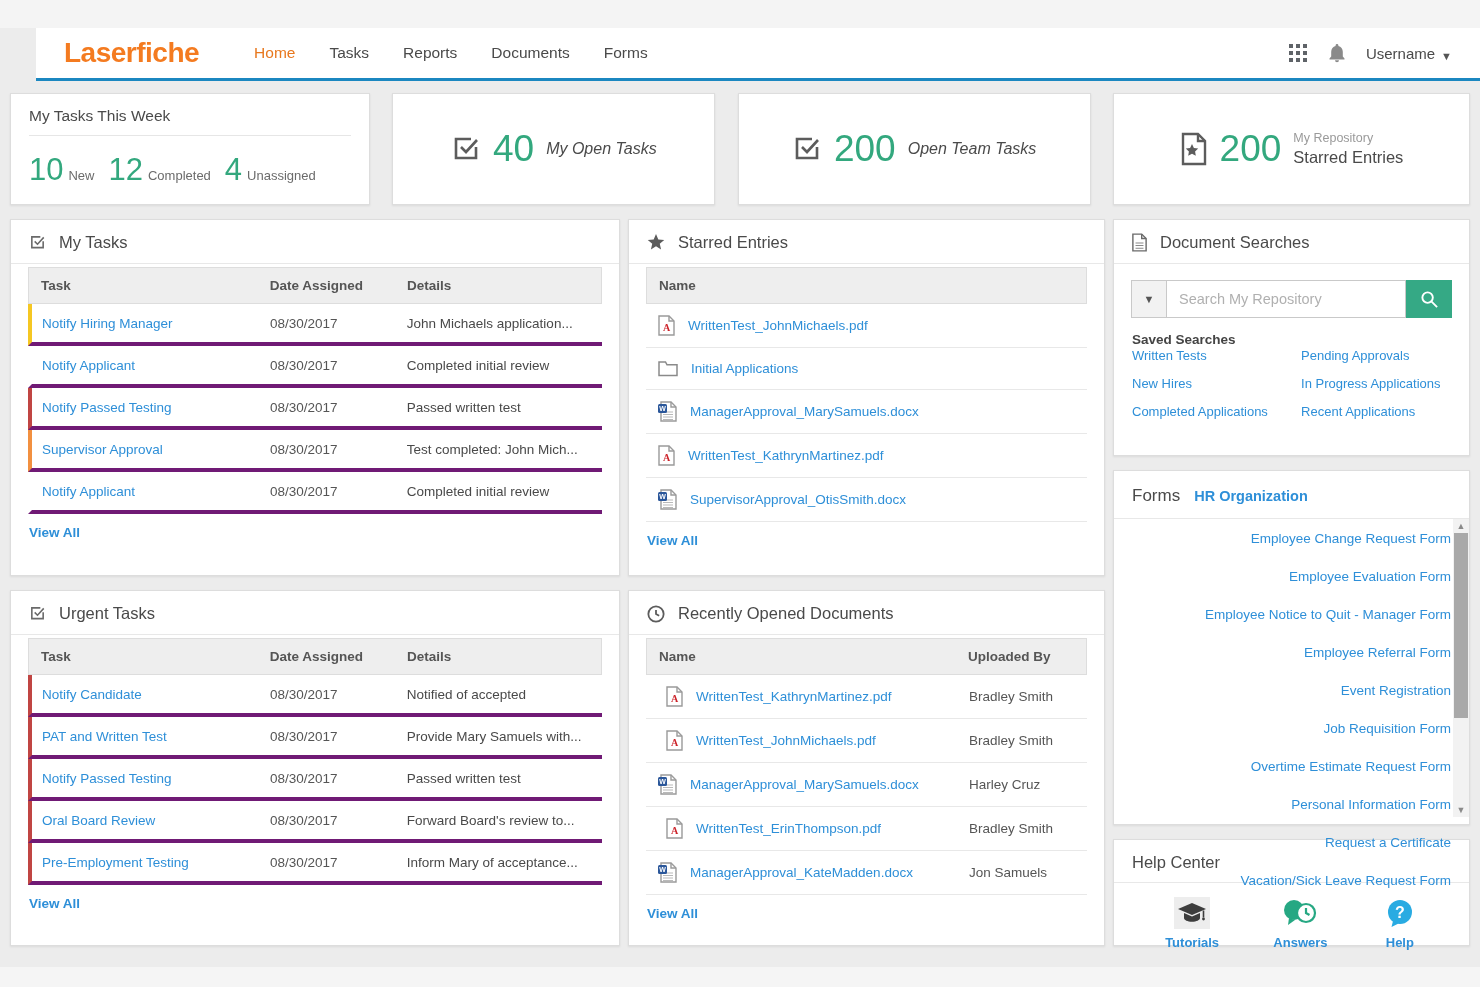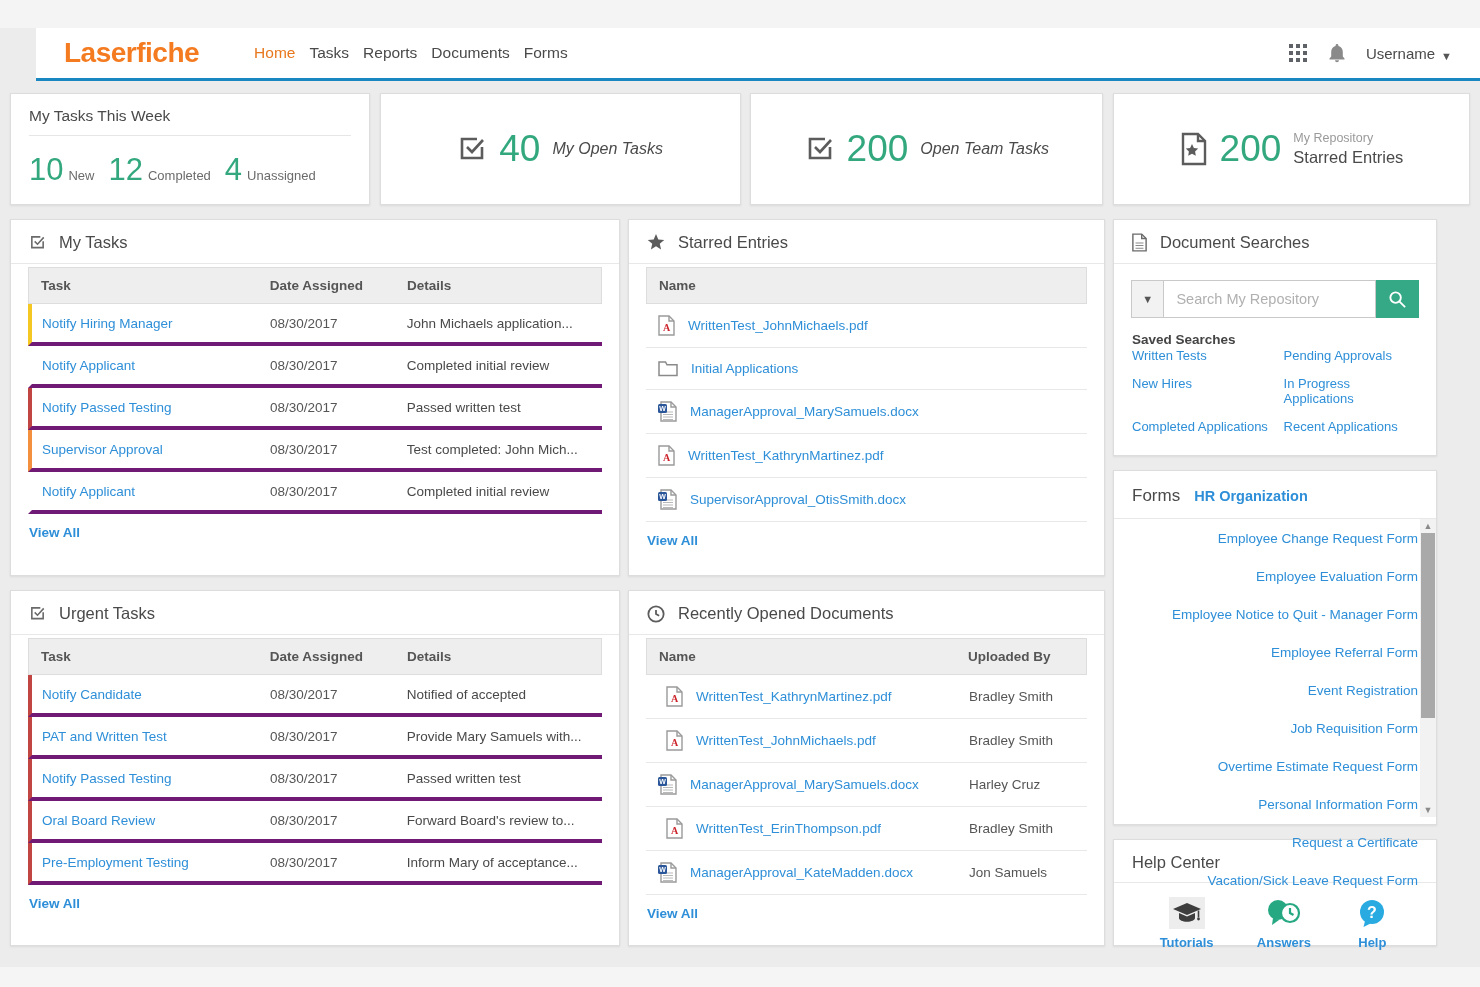--- a/index.html
+++ b/index.html
@@ -8,48 +8,48 @@
     font-family:"Liberation Sans","DejaVu Sans",sans-serif;
     background:#ececec; position:relative; overflow:hidden; color:#444;
   }
   
   .top-strip { height:28px; background:#f4f4f4; }
   .navbar {
     height:53px; background:#fff; border-bottom:3px solid #1b87c0;
     display:flex; align-items:center; padding:0 28px;margin-left:36px;
   }
   .logo { font-size:28px; font-weight:bold; color:#f47b20; letter-spacing:-0.5px; margin-right:55px; }
-  .nav-links { display:flex; gap:14px; flex:1; }
+  .nav-links { display:flex; gap:34px; flex:1; }
   .nav-link { font-size:15.5px; color:#4a4a4a; cursor:pointer; text-decoration:none; }
   .nav-link.active { color:#e8781e; }
   .nav-right { display:flex; align-items:center; gap:20px; }
   .username { font-size:15px; color:#4a4a4a; cursor:pointer; display:flex; align-items:flex-end; gap:6px; }
   .caret-down { font-size:11px; color:#555; }
   
   .main { padding:12px 10px 0 10px; }
   .cards-row { display:flex; justify-content:space-between; margin-bottom:14px; }
   .card {
     background:#fff; border:1px solid #ddd; box-shadow:0 1px 2px rgba(0,0,0,.08);
     height:112px;
   }
   .card-week { width:360px; padding:0 18px; }
   .card-week .card-title { font-size:15.5px; color:#4a4a4a; padding:13px 0 10px; border-bottom:1px solid #e6e6e6; }
   .week-stats { display:flex; align-items:baseline; gap:14px; padding-top:16px; }
   .week-stat { display:flex; align-items:baseline; gap:5px; }
   .stat-num { font-size:31px; color:#33a87e; font-weight:500; }
   .stat-label { font-size:13px; color:#6b6b6b; }
   .card-big { display:flex; align-items:center; justify-content:center; gap:12px; }
-  .card-open { width:361px; } .card-team { width:353px; } .card-starred { width:357px; }
+  .card-open { width:323px; } .card-team { width:353px; } .card-starred { width:357px; }
   .big-num { font-size:37px; color:#33a87e; }
   .big-label { font-size:16px; color:#4a4a4a;font-style:italic; }
   .starred-lines { display:flex; flex-direction:column; line-height:1.25; }
   .starred-sub { font-size:12.5px; color:#9a9a9a; }
   .starred-main { font-size:16.5px; color:#4a4a4a; }
   .cols { display:flex; gap:8px; }
-  .col1 { width:610px; } .col2 { width:477px; } .col3 { width:324px; }
+  .col1 { width:610px; } .col2 { width:477px; } .col3 { width:357px; }
   .col { display:flex; flex-direction:column; gap:14px; }
   .panel { background:#fff; border:1px solid #ddd; box-shadow:0 1px 2px rgba(0,0,0,.08); }
   .panel-header {
     display:flex; align-items:center; gap:13px; padding:13px 18px 11px;
     border-bottom:1px solid #e8e8e8; font-size:16.5px; color:#4a4a4a;
   }
   
   .tbl { margin:3px 17px 0; }
   .tbl-head {
     display:grid; background:#eee; border:1px solid #ddd;

